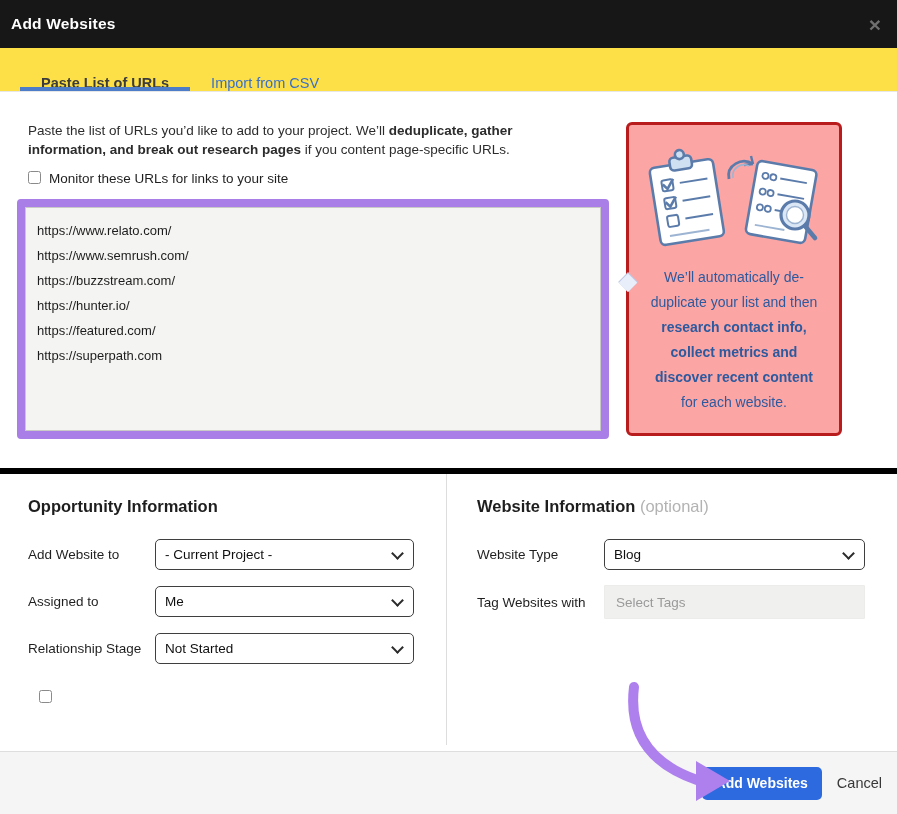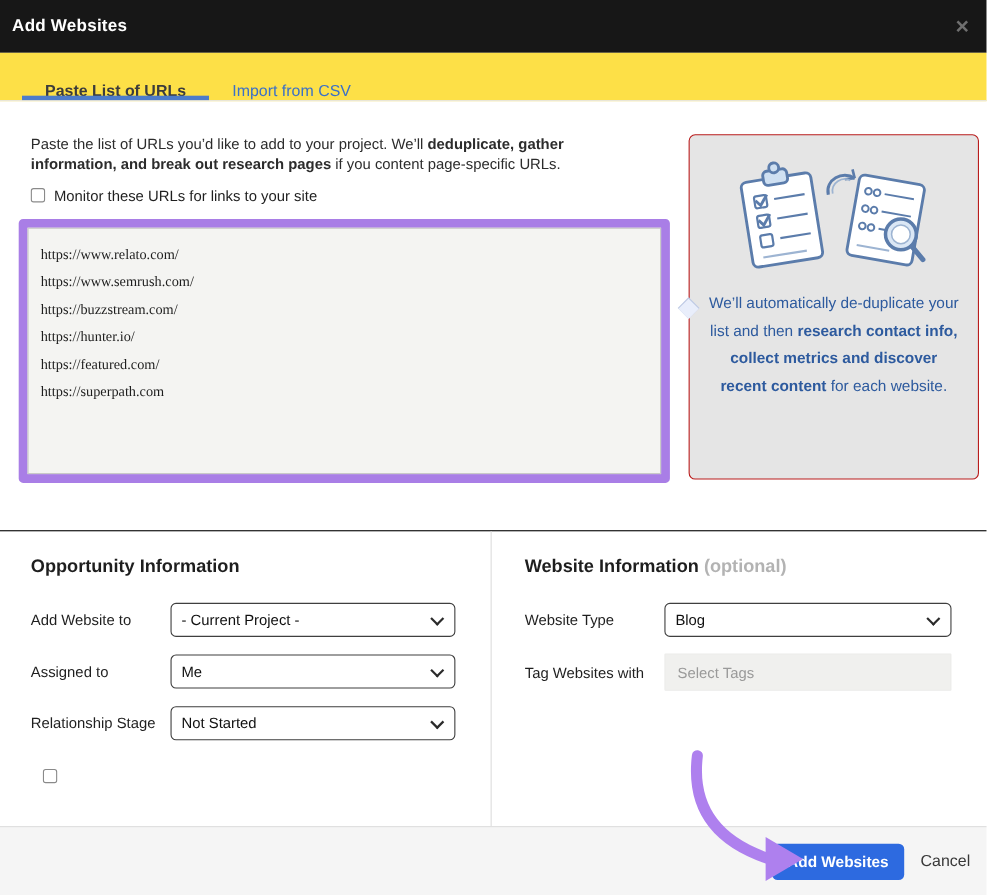--- a/index.html
+++ b/index.html
@@ -61,57 +61,57 @@
   }
   .url-box {
     width: 592px; height: 240px;
     border: 8px solid #a97ee6; border-radius: 4px;
     background: #a97ee6;
   }
   .url-box textarea {
     display: block; width: 100%; height: 100%;
     border: 1px solid #c9c9c7; background: #f4f4f2;
     resize: none; outline: none;
-    font-family: Liberation Serif, serif;
+    font-family: Liberation Sans, sans-serif;
     font-size: 13px; line-height: 25px; color: #1d1d1d;
     padding: 10px 10px 0 11px;
   }
 
   
   .bubble {
-    position: relative; width: 264px; height: 314px; flex: none;
-    background: #e5e5e5; border: 1px solid #b91c1c; border-radius: 6px;
+    position: relative; width: 216px; height: 314px; flex: none;
+    background: #fca5a5; border: 3px solid #b91c1c; border-radius: 6px;
   }
   .bubble-pointer, .bubble-pointer::after {
     position: absolute; width: 14px; height: 14px; transform: rotate(45deg);
   }
   .bubble-pointer {
     left: -8px; top: 150px; background: #bdc9e4;
   }
   .bubble-pointer::after {
     content: ""; left: 1px; top: 1px; background: #e9eefb;
     width: 13px; height: 13px; display: block; transform: none;
   }
   .bubble-illus { display: block; margin: 20px auto 14px auto; }
   .bubble-text {
     padding: 0 17px; text-align: center;
     font-size: 14px; line-height: 25px; color: #2d5a9e;
   }
   .bubble-text b, .instructions b { font-weight: bold; }
 
   
   .columns {
-    display: flex; border-top: 1px solid #000000; margin-top: 43px;
+    display: flex; border-top: 6px solid #000000; margin-top: 29px;
     height: 277px;
   }
   .col { padding-top: 23px; }
   .col-left { width: 447px; flex: none; border-right: 1px solid #ddd; padding-left: 28px; }
   .col-right { flex: 1; padding-left: 30px; padding-right: 31px; }
   .section-heading { font-size: 16.5px; font-weight: bold; color: #1e1e1e; margin-bottom: 23px; }
-  .optional-note { font-weight: bold; color: #b3b3b3; }
+  .optional-note { font-weight: normal; color: #b3b3b3; }
   .form-row { display: flex; align-items: center; margin-bottom: 16px; }
   .form-row .field-label { width: 127px; flex: none; font-size: 13.5px; color: #1f1f1f; }
   .select-wrap { position: relative; width: 259px; }
   .col-right .select-wrap { width: 261px; }
   select {
     appearance: none; -webkit-appearance: none;
     width: 100%; height: 31px;
     border: 1.5px solid #3f3f3f; border-radius: 5px; background: #fff;
     font-family: "Liberation Sans", sans-serif; font-size: 13.5px; color: #101010;
     padding: 0 28px 0 9px; cursor: pointer; outline: none;

